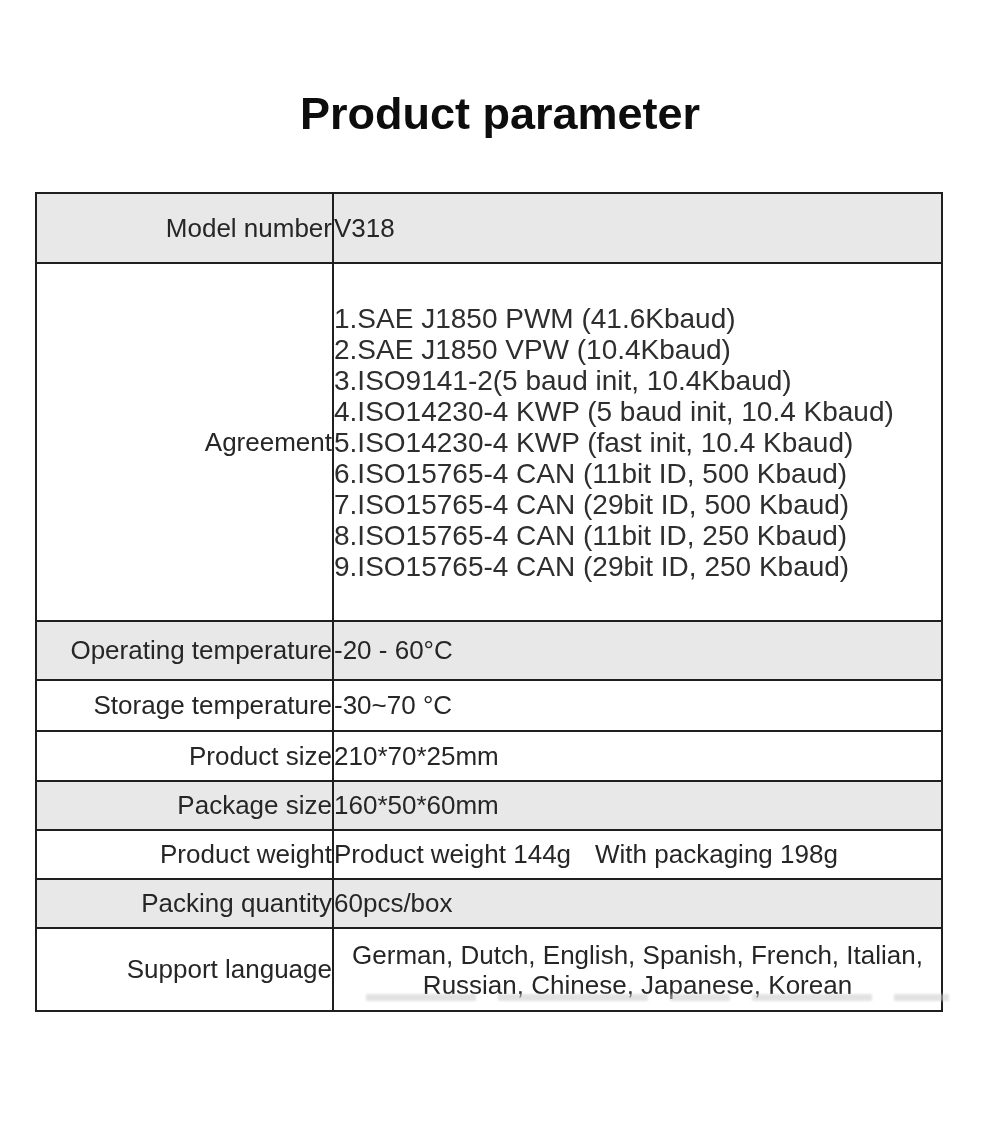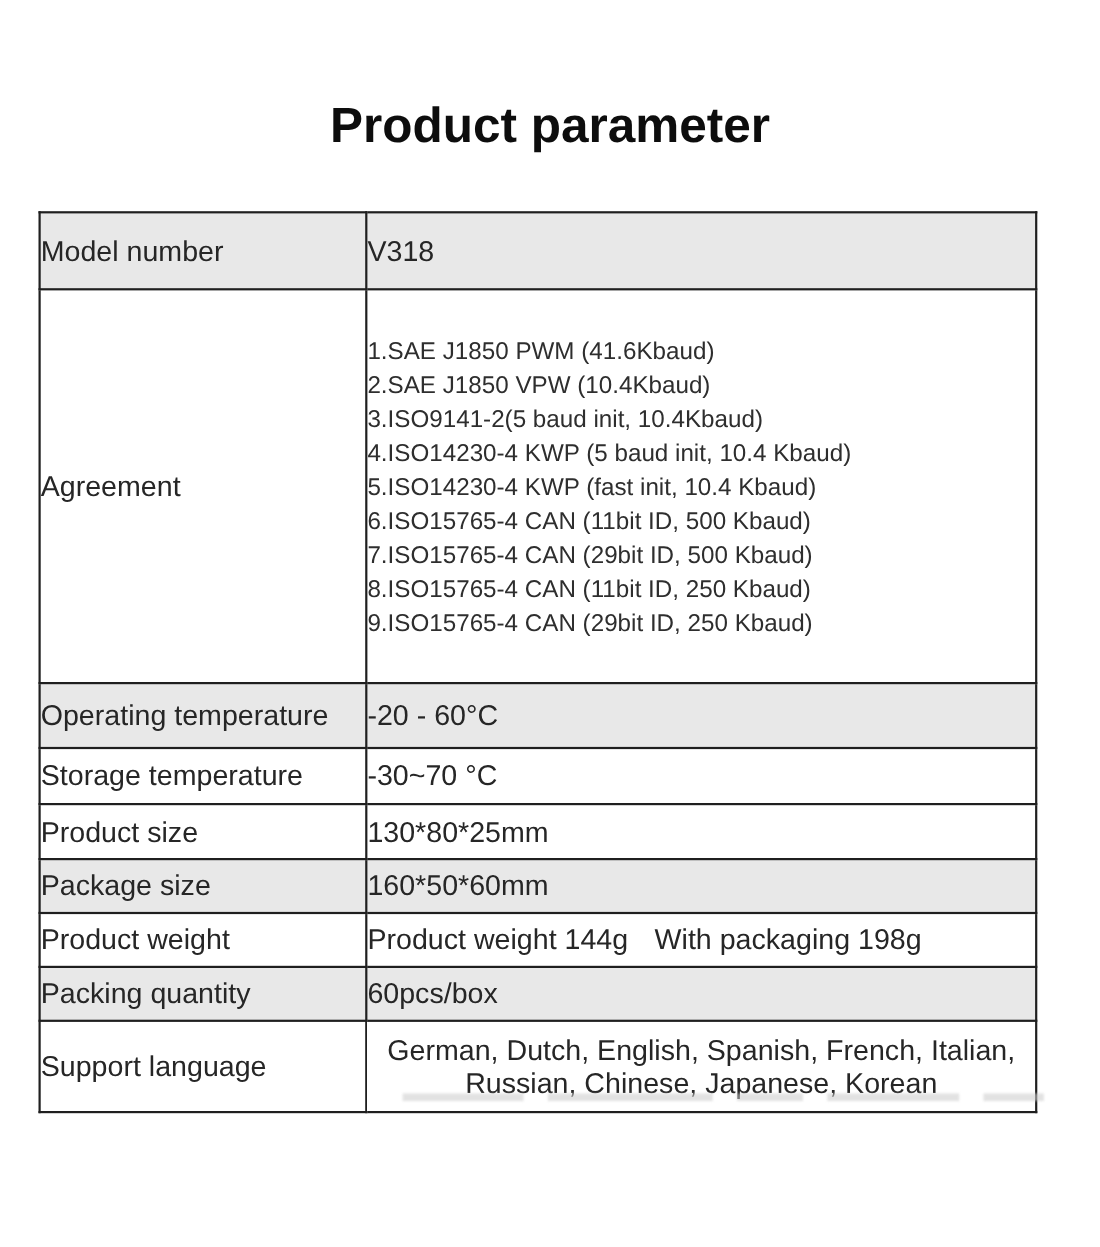--- a/index.html
+++ b/index.html
@@ -32,33 +32,33 @@
   }
   table.ptable td {
     border: 2px solid #1f1f1f;
     padding: 0;
     color: #262626;
     font-size: 26px;
     background: #ffffff;
   }
   table.ptable tr.alt td { background: #e8e8e8; }
   td.label-cell {
-    text-align: left;
+    text-align: right;
     vertical-align: middle;
     color: #1c1c1c;
   }
   td.value-cell {
     text-align: left;
     vertical-align: middle;
     padding-left: 22px;
     padding-right: 10px;
     color: #2e2e2e;
   }
   .agreement-list {
-    font-size: 22px;
+    font-size: 28px;
     line-height: 31px;
     color: #2e2e2e;
   }
   td.lang-cell {
     text-align: center;
     vertical-align: middle;
     font-size: 24px;
     line-height: 30px;
     padding: 6px 10px 20px 10px;
     position: relative;
@@ -117,21 +117,21 @@
       <tr class="alt" style="height:59px">
         <td class="label-cell">Operating temperature</td>
         <td class="value-cell">-20 - 60°C</td>
       </tr>
       <tr style="height:51px">
         <td class="label-cell">Storage temperature</td>
         <td class="value-cell">-30~70 °C</td>
       </tr>
       <tr style="height:50px">
         <td class="label-cell">Product size</td>
-        <td class="value-cell">130*80*25mm</td>
+        <td class="value-cell">210*70*25mm</td>
       </tr>
       <tr class="alt" style="height:49px">
         <td class="label-cell">Package size</td>
         <td class="value-cell">160*50*60mm</td>
       </tr>
       <tr style="height:49px">
         <td class="label-cell">Product weight</td>
         <td class="value-cell">
           <div class="weight-parts">
             <span>Product weight 144g</span>

